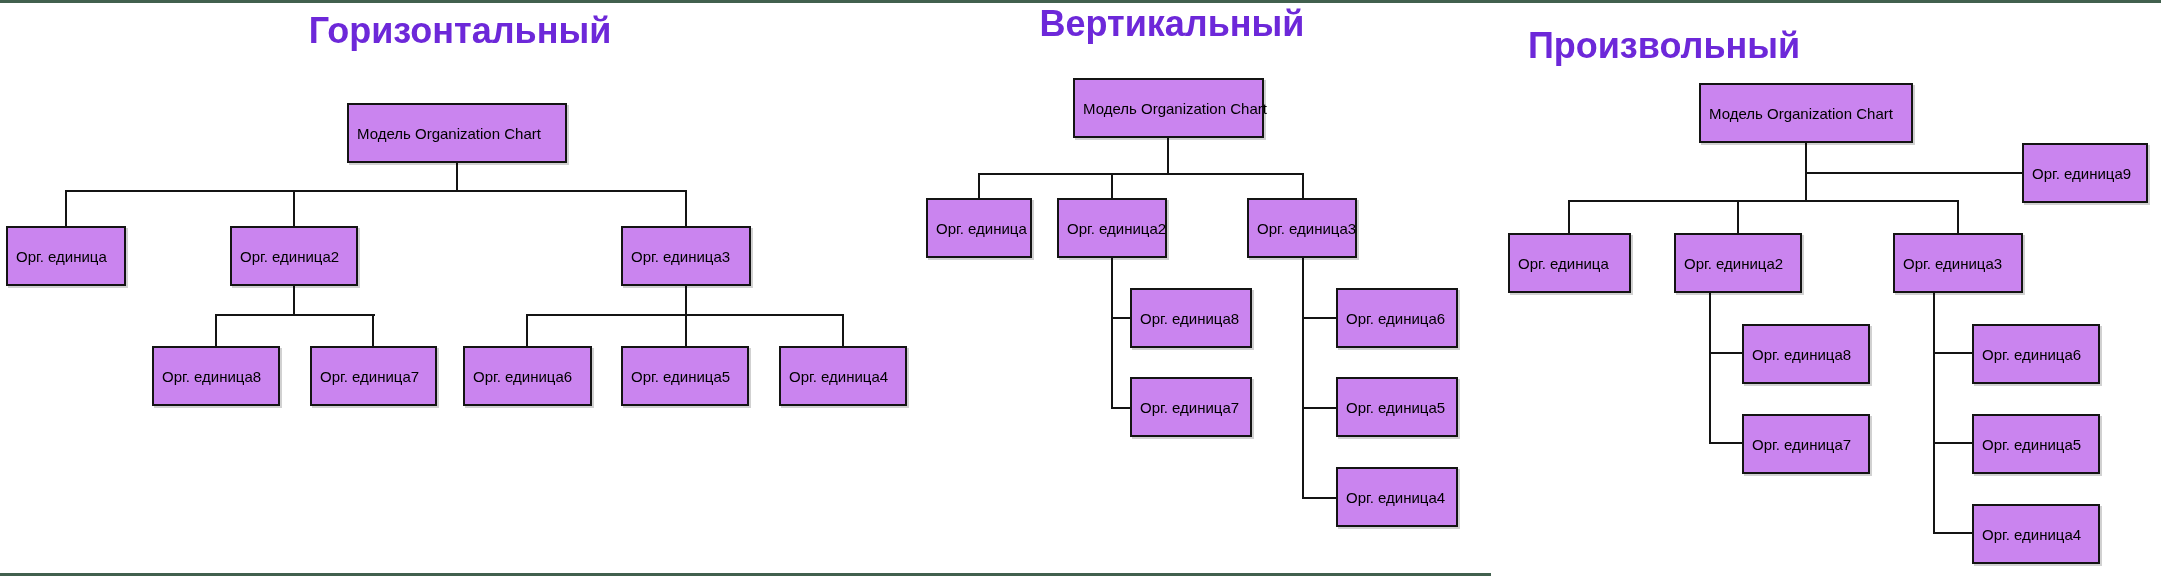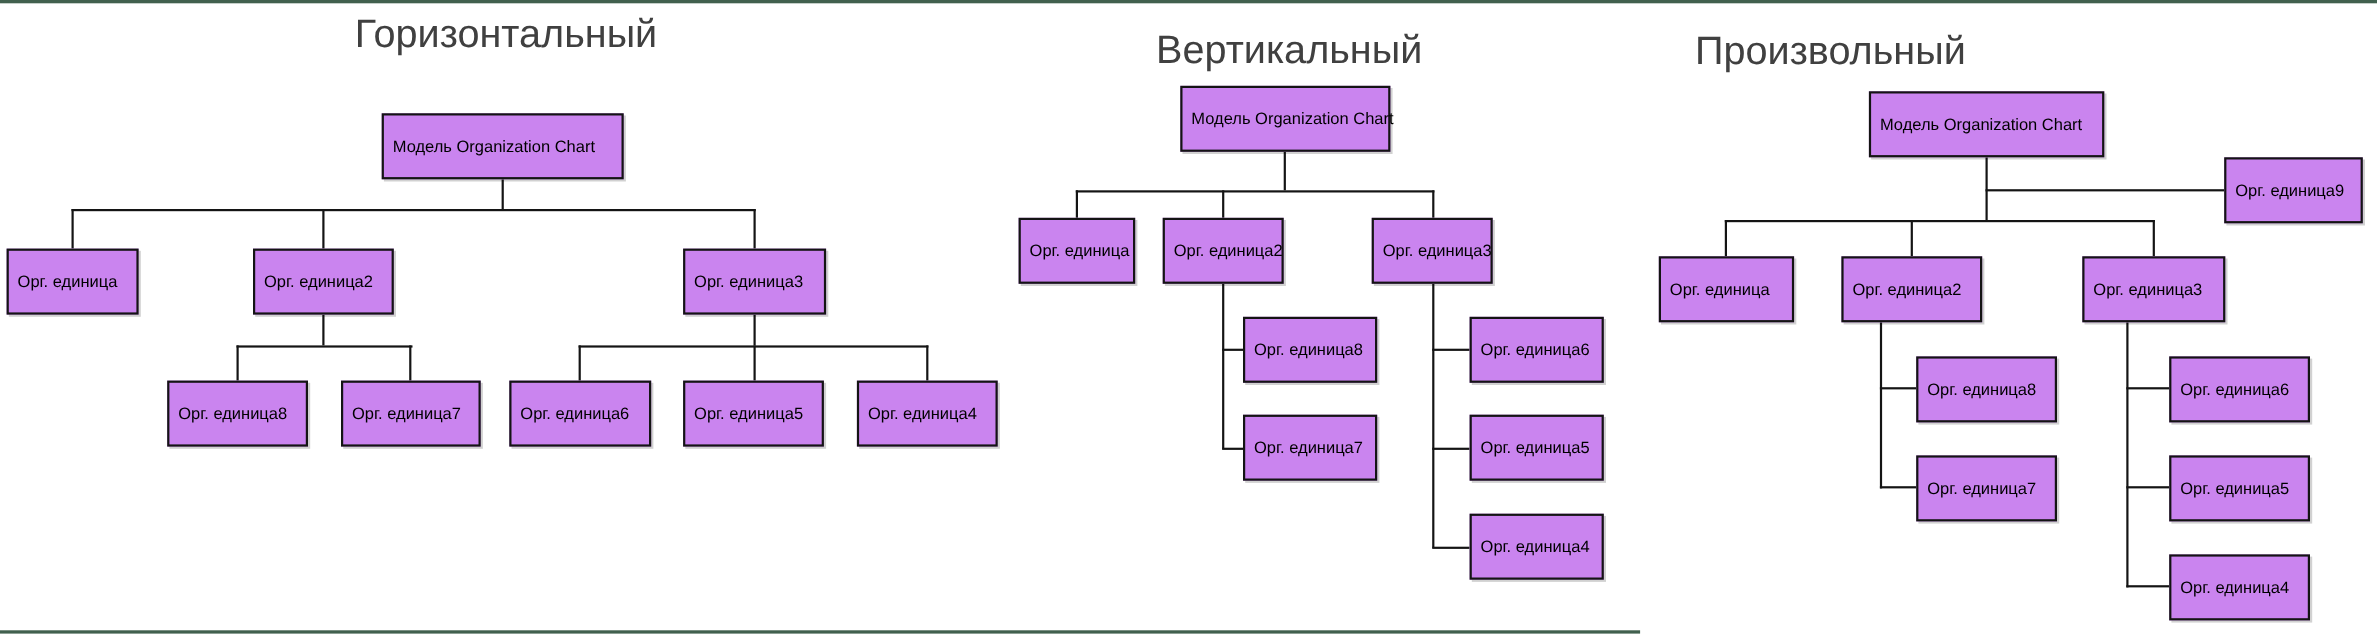--- a/index.html
+++ b/index.html
@@ -6,21 +6,21 @@
   .canvas{
     position:relative;
     width:2161px;height:577px;
     background:#ffffff;
     font-family:"Liberation Sans", sans-serif;
     overflow:hidden;
   }
   .rule{position:absolute;height:3px;background:#41604e;}
   .title{
     position:absolute;
-    font-size:36px;font-weight:normal;color:#404040;
+    font-size:36px;font-weight:bold;color:#6d28d9;
     text-align:center;white-space:nowrap;
     letter-spacing:0px;
   }
   .node{
     position:absolute;height:60px;
     background:#ca84ef;
     border:2px solid #141414;
     box-sizing:border-box;
     box-shadow:2px 2px 0 rgba(0,0,0,0.18);
     display:flex;align-items:center;
@@ -60,21 +60,21 @@
     <div class="node" style="left:230px;top:226px;width:128px;">Орг. единица2</div>
     <div class="node" style="left:621px;top:226px;width:130px;">Орг. единица3</div>
     <div class="node" style="left:152px;top:346px;width:128px;">Орг. единица8</div>
     <div class="node" style="left:310px;top:346px;width:127px;">Орг. единица7</div>
     <div class="node" style="left:463px;top:346px;width:129px;">Орг. единица6</div>
     <div class="node" style="left:621px;top:346px;width:128px;">Орг. единица5</div>
     <div class="node" style="left:779px;top:346px;width:128px;">Орг. единица4</div>
   </div>
 
   <div>
-    <div class="title" style="left:1022px;top:24px;width:300px;">Вертикальный</div>
+    <div class="title" style="left:1022px;top:3px;width:300px;">Вертикальный</div>
 
     <div class="line" style="left:1167px;top:138px;width:2px;height:35px;"></div>
     <div class="line" style="left:978px;top:173px;width:326px;height:2px;"></div>
     <div class="line" style="left:978px;top:173px;width:2px;height:25px;"></div>
     <div class="line" style="left:1111px;top:173px;width:2px;height:25px;"></div>
     <div class="line" style="left:1302px;top:173px;width:2px;height:25px;"></div>
     <div class="line" style="left:1111px;top:258px;width:2px;height:150px;"></div>
     <div class="line" style="left:1111px;top:317px;width:19px;height:2px;"></div>
     <div class="line" style="left:1111px;top:407px;width:19px;height:2px;"></div>
     <div class="line" style="left:1302px;top:258px;width:2px;height:240px;"></div>

